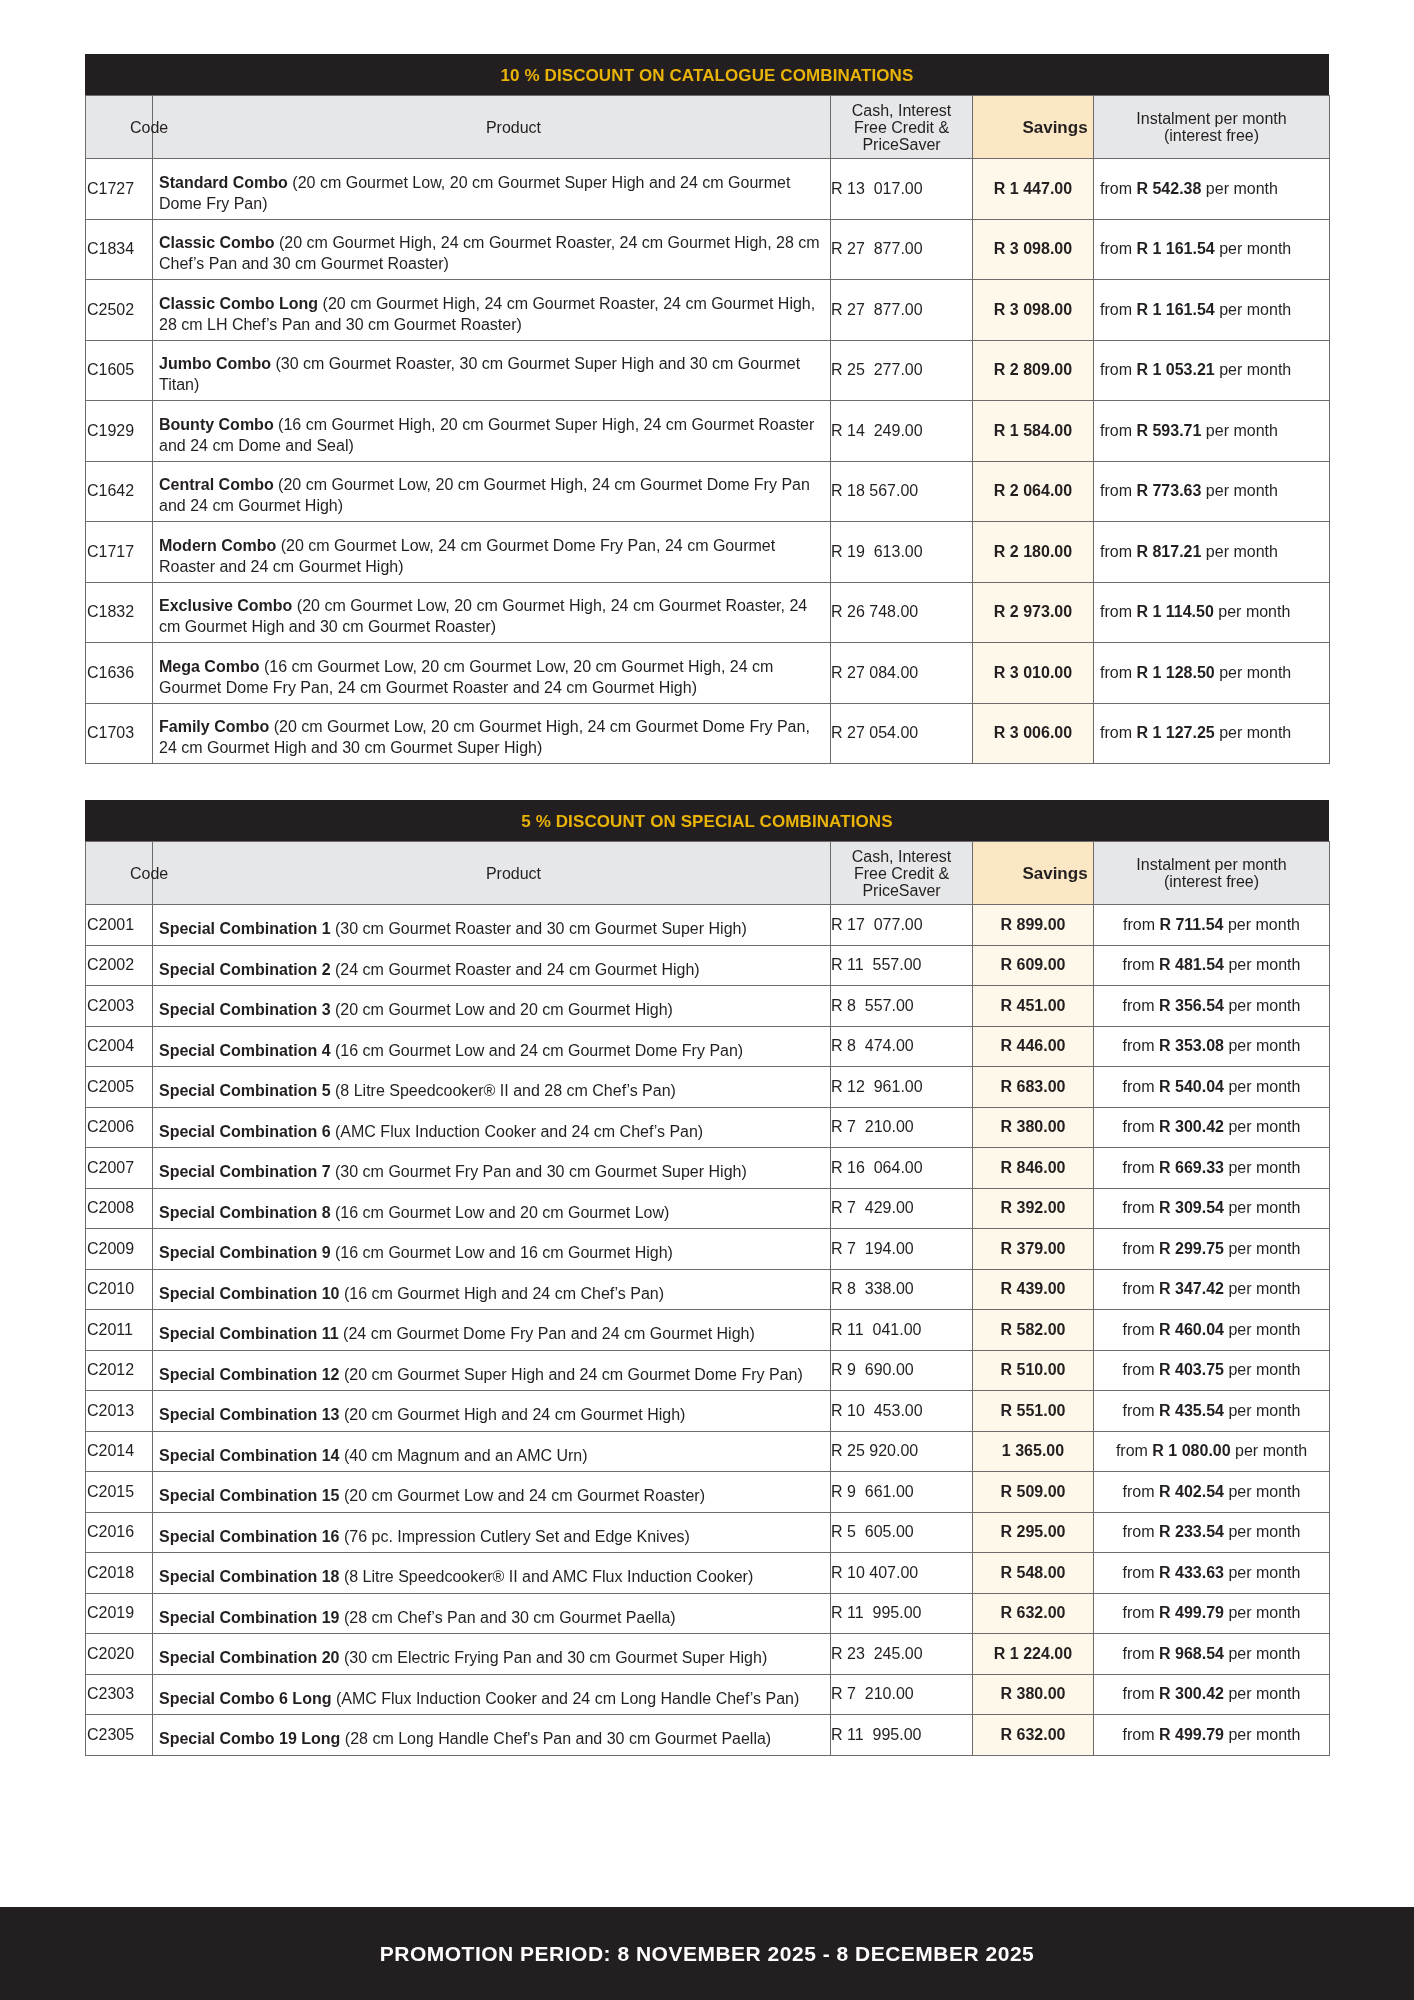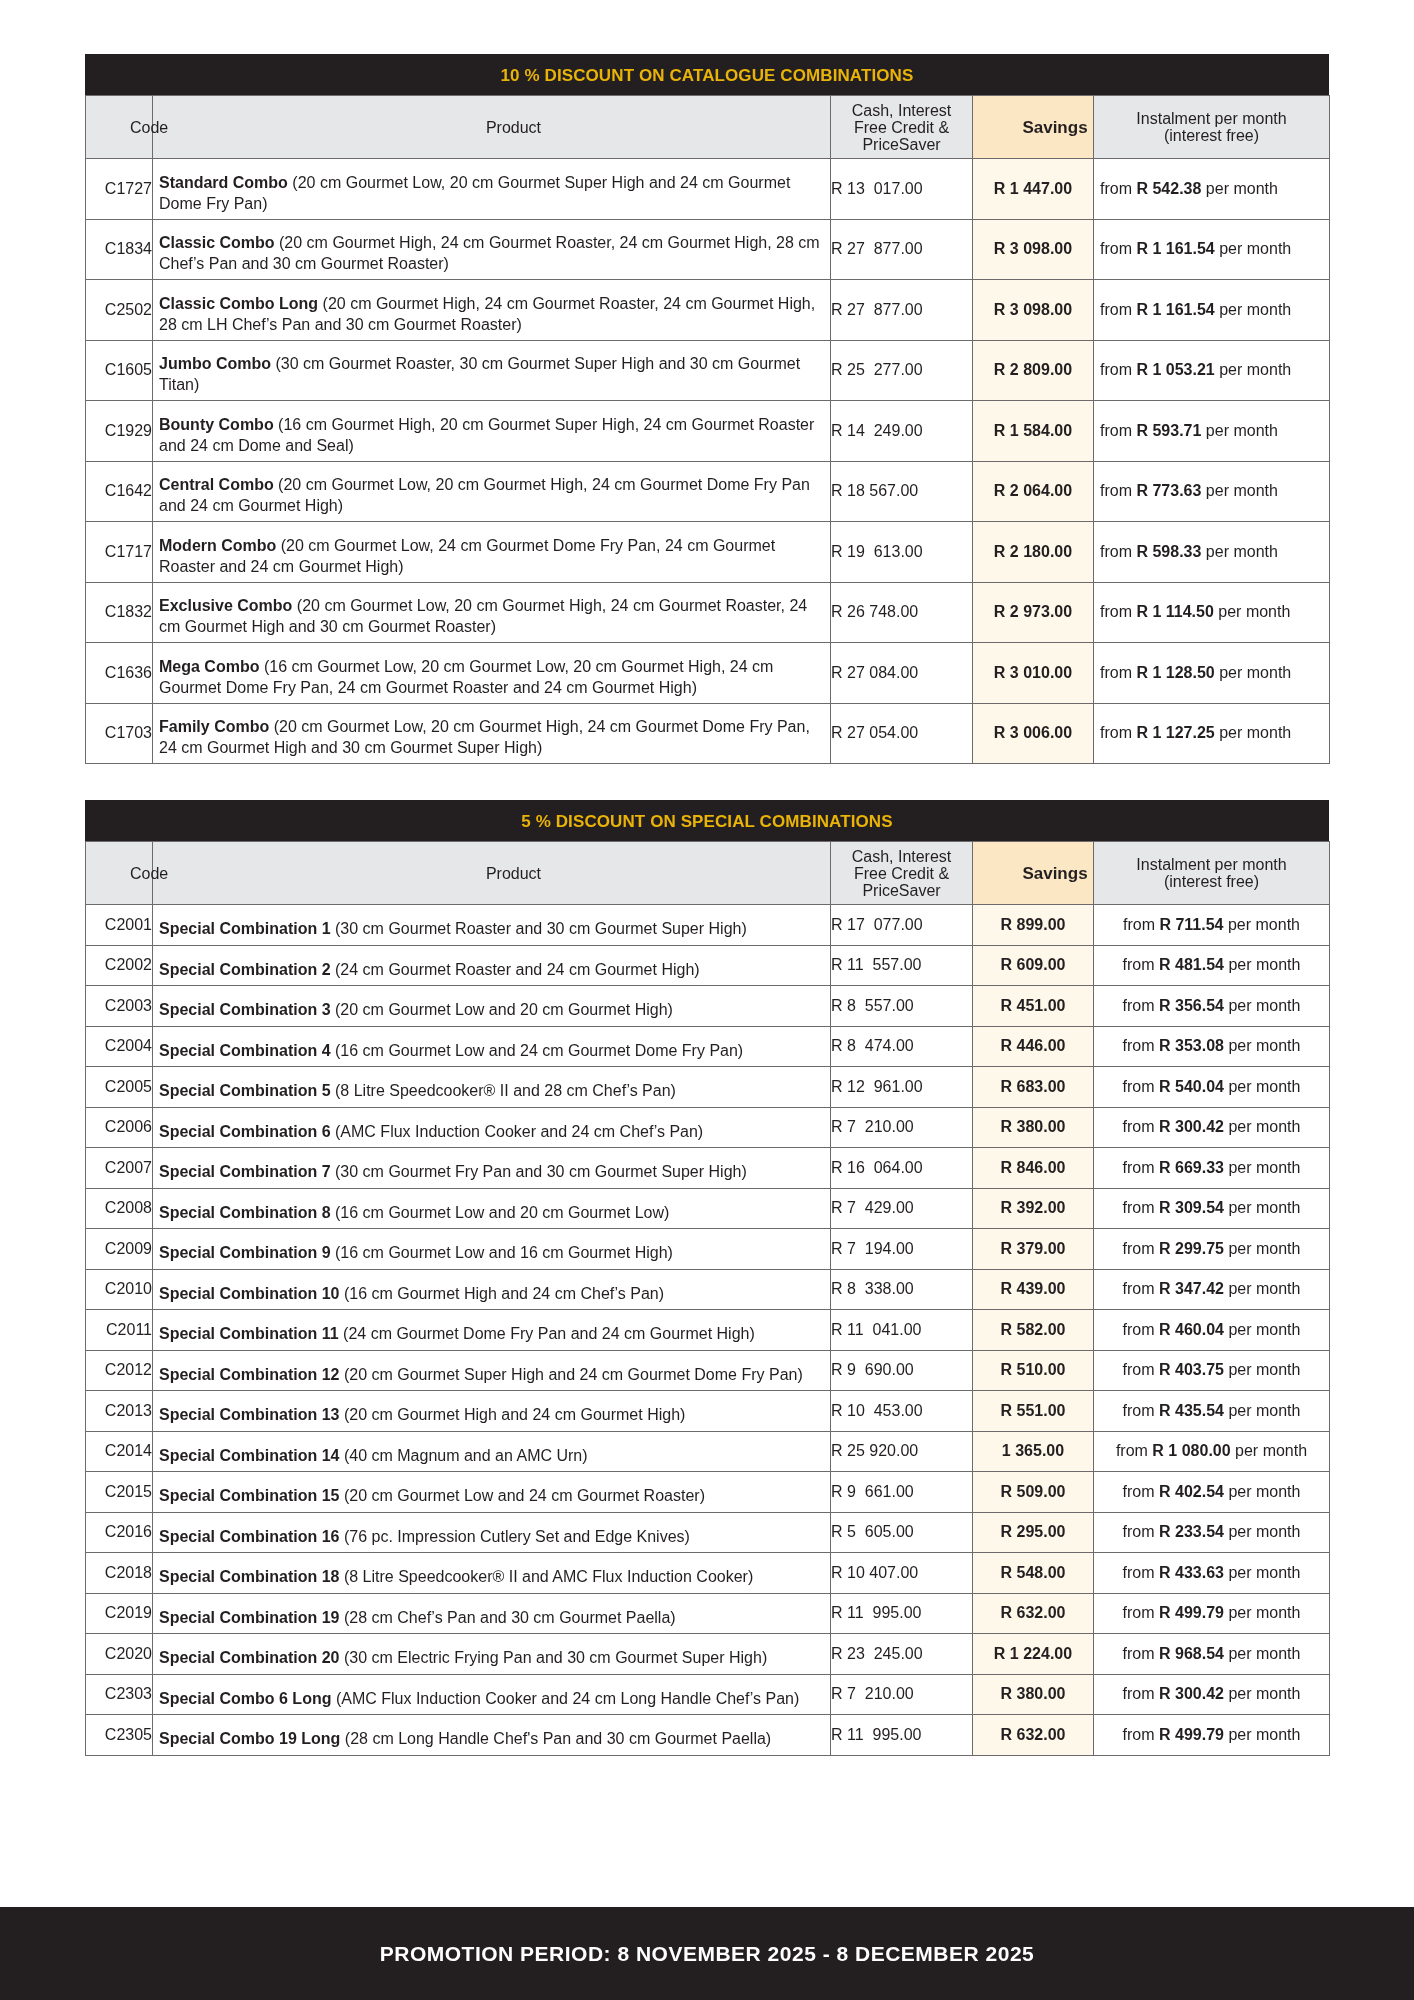--- a/index.html
+++ b/index.html
@@ -16,21 +16,21 @@
     font-size: 17px; height: 41px; line-height: 43px; letter-spacing: 0.1px;
   }
   table { border-collapse: collapse; width: 1244px; table-layout: fixed; }
   th, td { border: 1.5px solid #6d6a6b; padding: 0; }
   th {
     background: #e6e7e8; font-weight: normal; font-size: 16px; line-height: 17px;
     text-align: center; height: 62px; color: #231f20; padding-left: 44px;
   }
   th.sav { background: #fbe7c4; font-weight: bold; font-size: 17px; }
   td { font-size: 16px; color: #231f20; vertical-align: middle; }
-  td.code { text-align: right; padding-left: 1px; }
+  td.code { text-align: left; padding-left: 1px; }
   td.prod { padding: 8px 6px 0 6px; line-height: 21px; text-align: left; }
   td.prod b { font-weight: bold; }
   td.price { text-align: left; padding-right: 16px; white-space: pre; }
   td.sav { background: #fdf8ea; text-align: center; font-weight: bold; }
   td.inst { text-align: left; padding-left: 6px; white-space: nowrap; }
   td.inst b { font-weight: bold; }
   #t1 tbody tr { height: 60.5px; }
   #t2 tbody tr { height: 40.5px; }
   #t2 td.inst { text-align: center; padding-left: 0; }
   #t2 td.prod { white-space: nowrap; overflow: hidden; }
@@ -103,21 +103,21 @@
           <td class="prod"><b>Central Combo</b><span> (20 cm Gourmet Low, 20 cm Gourmet High, 24 cm Gourmet Dome Fry Pan and 24 cm Gourmet High)</span></td>
           <td class="price">R 18 567.00</td>
           <td class="sav">R 2 064.00</td>
           <td class="inst"><span>from </span><b>R 773.63</b><span> per month</span></td>
         </tr>
         <tr>
           <td class="code">C1717</td>
           <td class="prod"><b>Modern Combo</b><span> (20 cm Gourmet Low, 24 cm Gourmet Dome Fry Pan, 24 cm Gourmet Roaster and 24 cm Gourmet High)</span></td>
           <td class="price">R 19  613.00</td>
           <td class="sav">R 2 180.00</td>
-          <td class="inst"><span>from </span><b>R 598.33</b><span> per month</span></td>
+          <td class="inst"><span>from </span><b>R 817.21</b><span> per month</span></td>
         </tr>
         <tr>
           <td class="code">C1832</td>
           <td class="prod"><b>Exclusive Combo</b><span> (20 cm Gourmet Low, 20 cm Gourmet High, 24 cm Gourmet Roaster, 24 cm Gourmet High and 30 cm Gourmet Roaster)</span></td>
           <td class="price">R 26 748.00</td>
           <td class="sav">R 2 973.00</td>
           <td class="inst"><span>from </span><b>R 1 114.50</b><span> per month</span></td>
         </tr>
         <tr>
           <td class="code">C1636</td>

